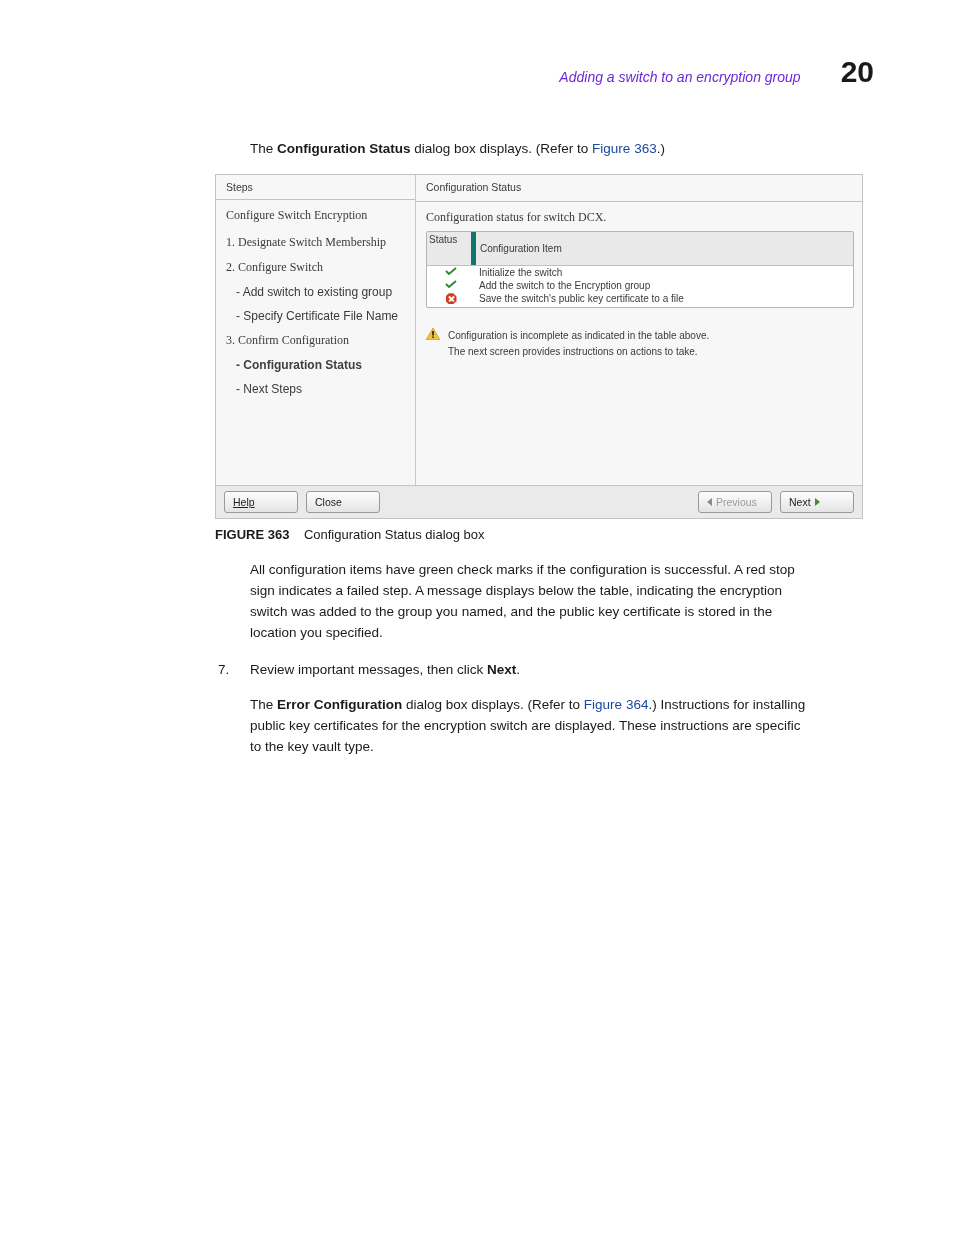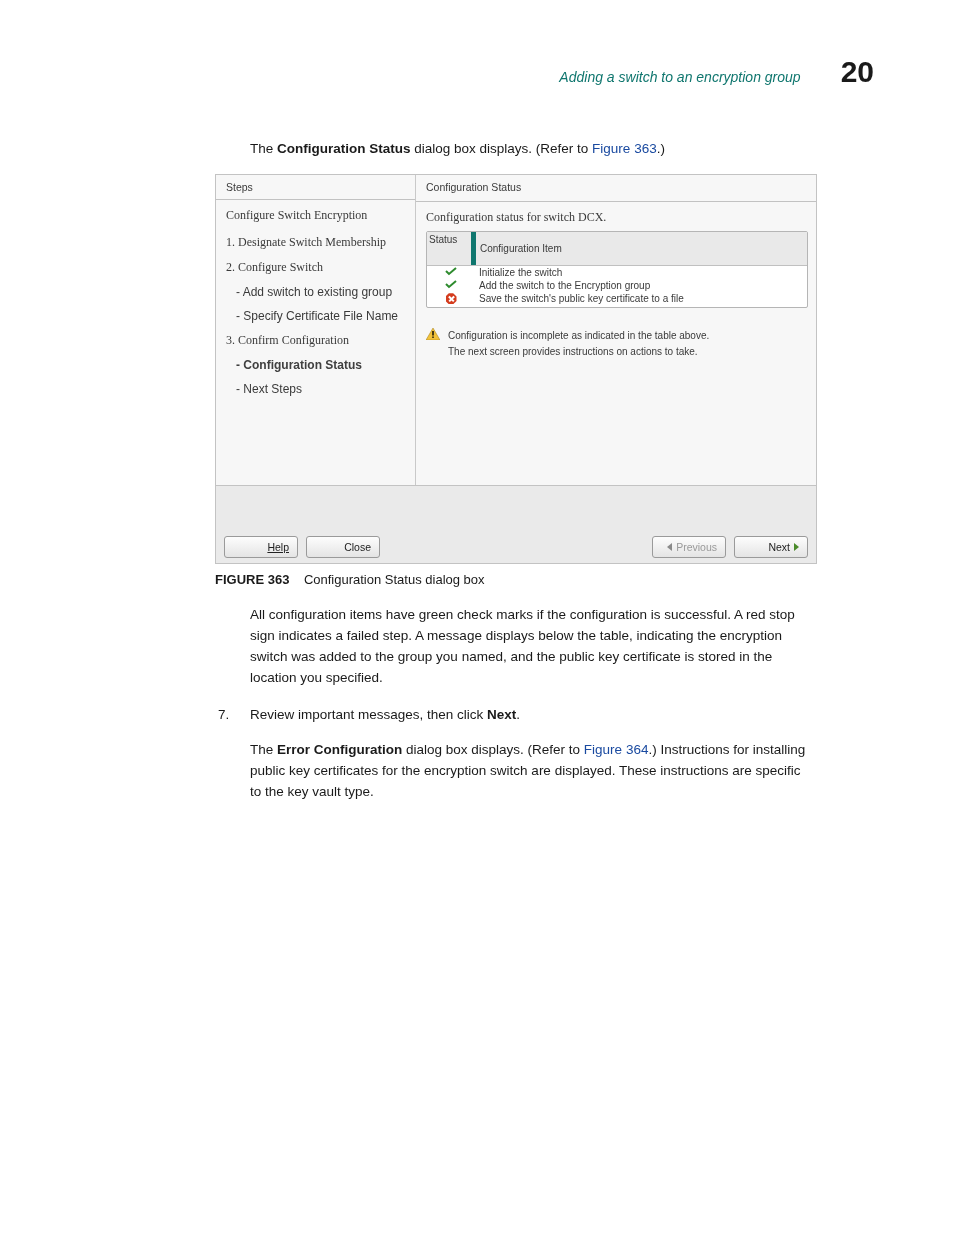--- a/index.html
+++ b/index.html
@@ -19,42 +19,42 @@
   
   .header {
     display: flex;
     justify-content: flex-end;
     align-items: baseline;
     margin-bottom: 50px;
     padding-right: 10px;
   }
   .header-title {
     font-size: 14px;
-    color: #0f766e;
+    color: #6d28d9;
     font-style: italic;
     margin-right: 40px;
   }
   .chapter-number {
     font-size: 30px;
     font-weight: bold;
     font-family: Arial, sans-serif;
   }
   
   .intro-line {
     margin-left: 180px;
     font-size: 13.5px;
     line-height: 1.5;
     margin-bottom: 15px;
   }
   .bold { font-weight: bold; }
   .link { color: #1a4aa0; }
   
   .figure-wrap {
     margin: 0 0 8px 145px;
-    width: 602px;
+    width: 648px;
     border: 1px solid #c3c3c3;
     box-sizing: border-box;
     background: linear-gradient(#fafafa, #f1f1f1 10%, #f3f3f3);
     font-family: Tahoma, Arial, sans-serif;
     font-size: 10.5px;
     color: #3a3a3a;
   }
   .dlg-body {
     display: flex;
     height: 310px;
@@ -134,24 +134,23 @@
     justify-content: space-between;
   }
   .btn-group { display:flex; gap:8px; }
   .btn {
     min-width: 56px;
     height: 20px;
     font-size: 10.5px;
     background: linear-gradient(#fdfdfd,#e4e4e4);
     border: 1px solid #9a9a9a;
     border-radius: 3px;
-    display:flex; align-items:center; justify-content:flex-end;
+    display:flex; align-items:center; justify-content:flex-start;
     padding: 0 8px;
     color:#222;
-    margin-top:45px;
   }
   .btn.disabled { color:#9a9a9a; }
   .btn .tri-left, .btn .tri-right {
     width:0;height:0;border-top:4px solid transparent;border-bottom:4px solid transparent;
   }
   .btn .tri-left  { border-right:5px solid #8a8a8a; margin-right:4px; }
   .btn .tri-right { border-left:5px solid #4a8a2a; margin-left:4px; }
   
   .fig-caption {
     margin: 8px 0 18px 145px;

